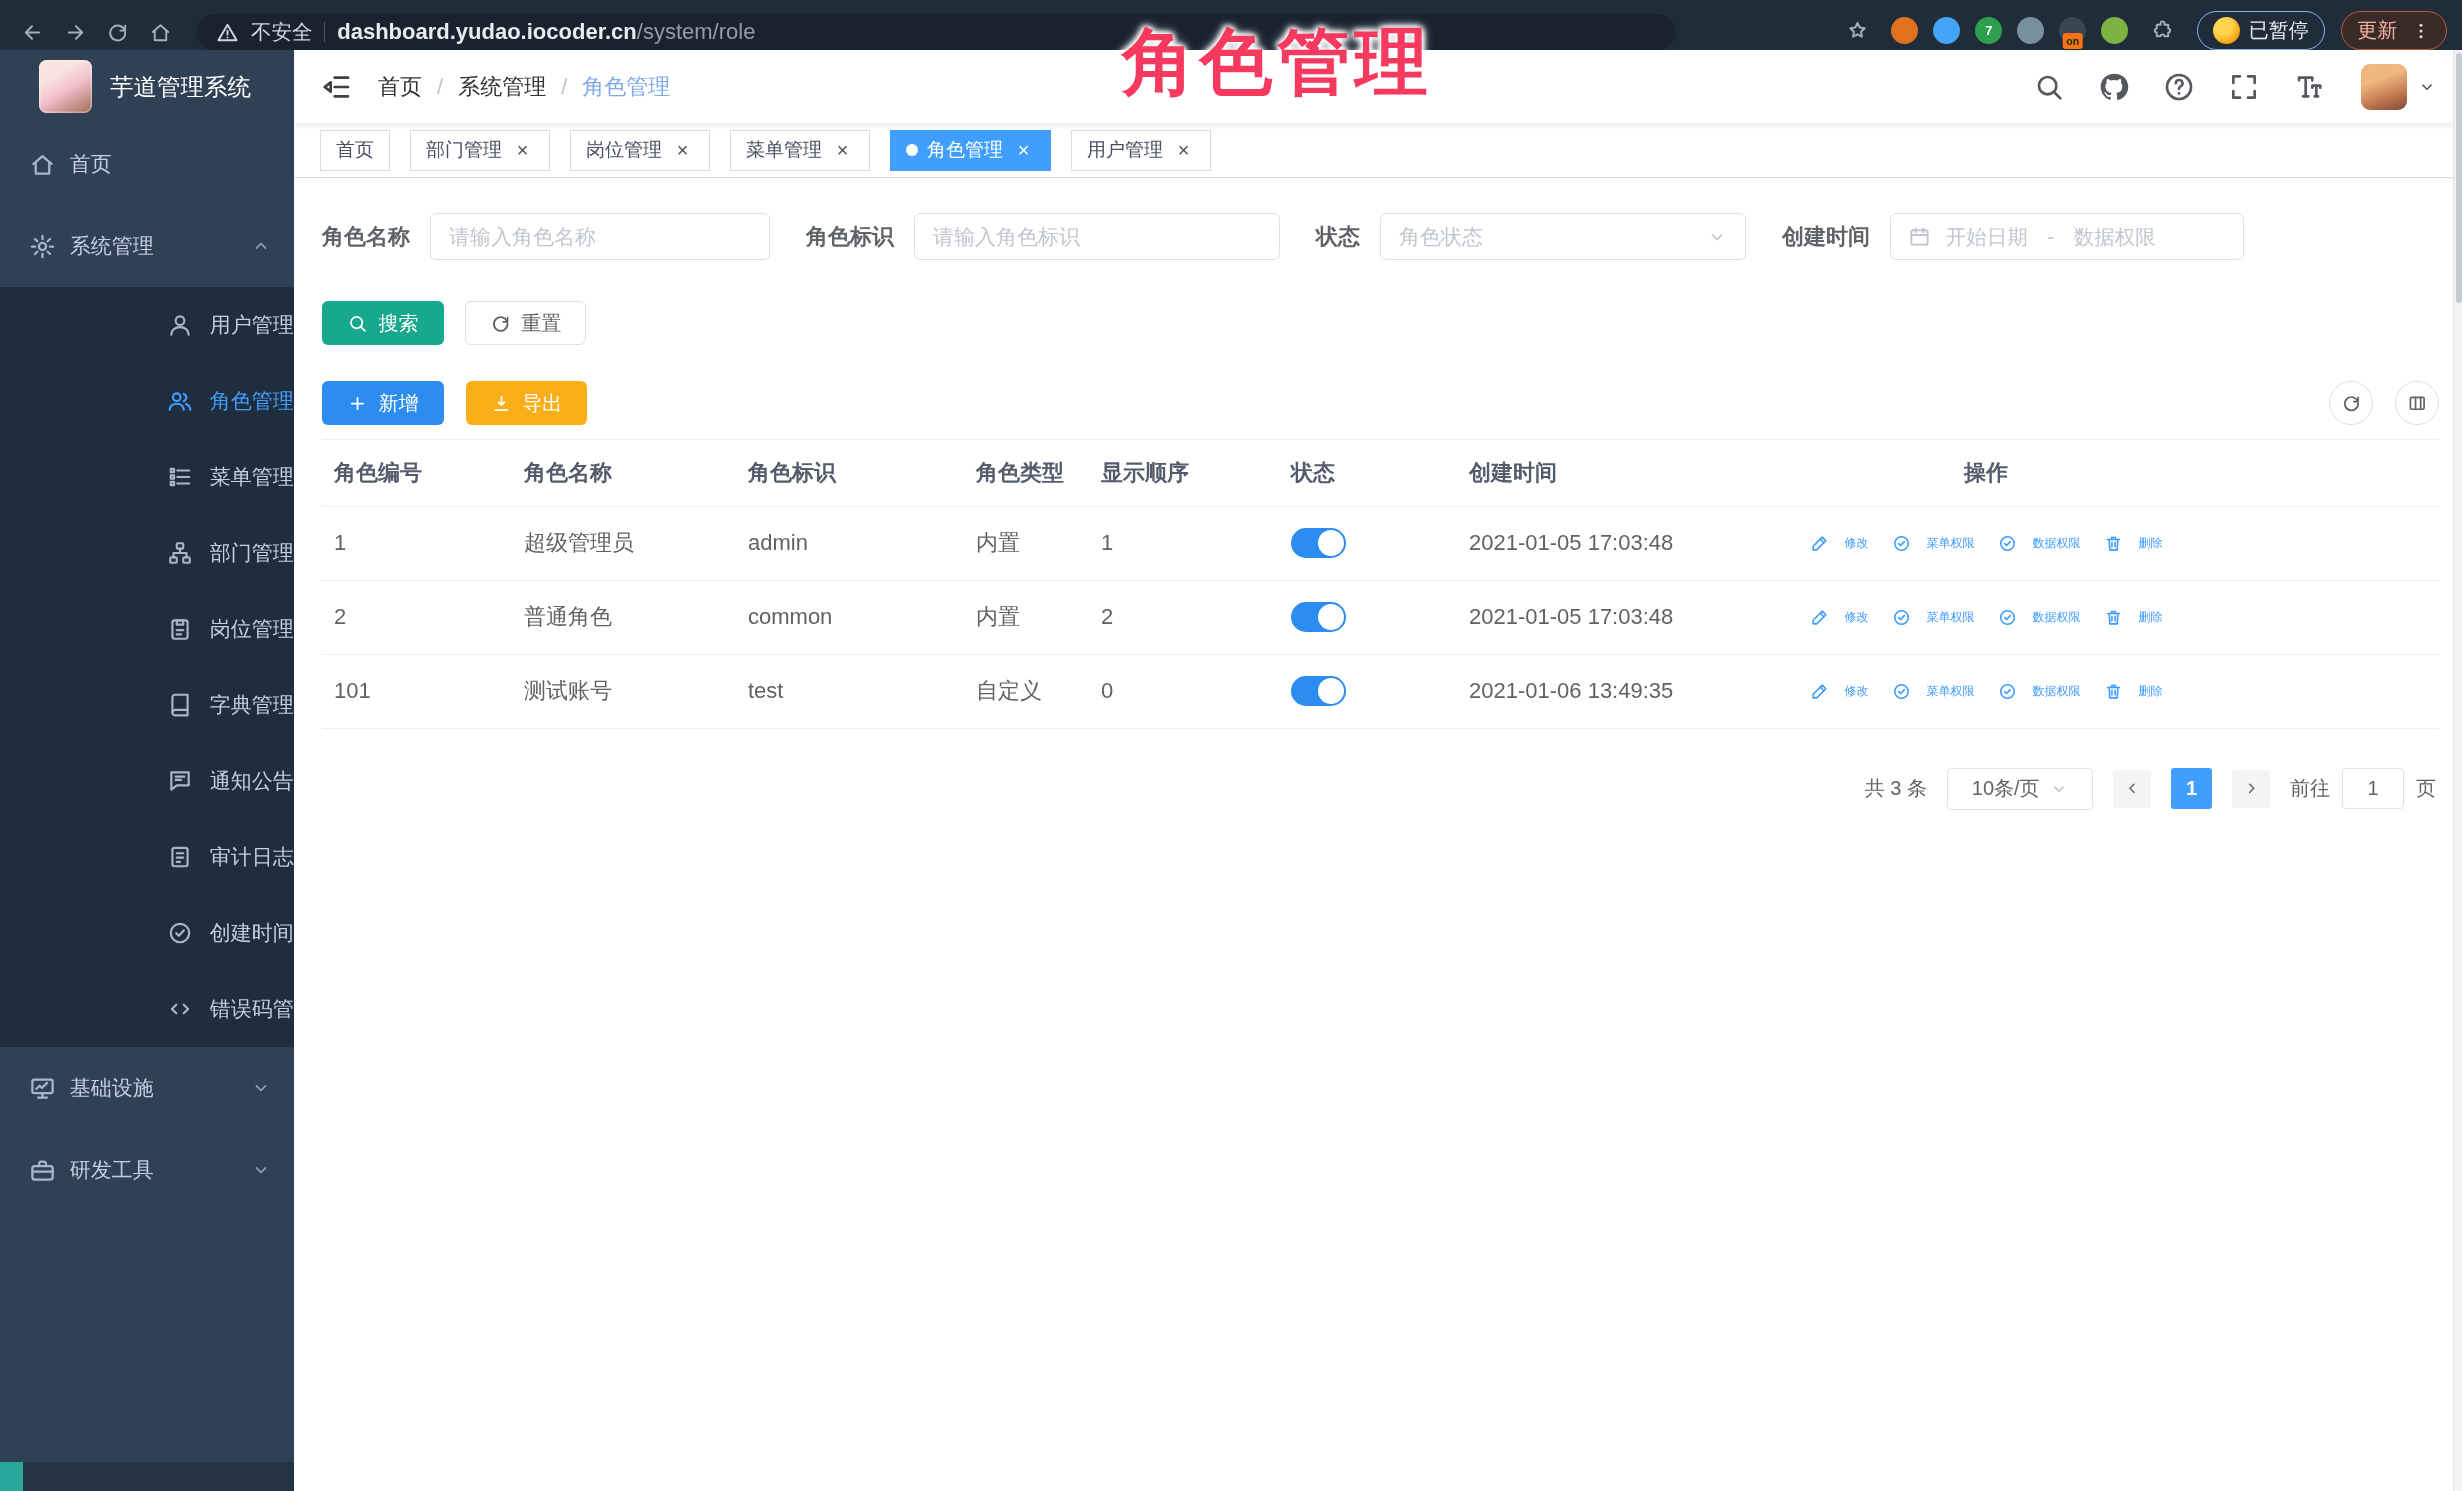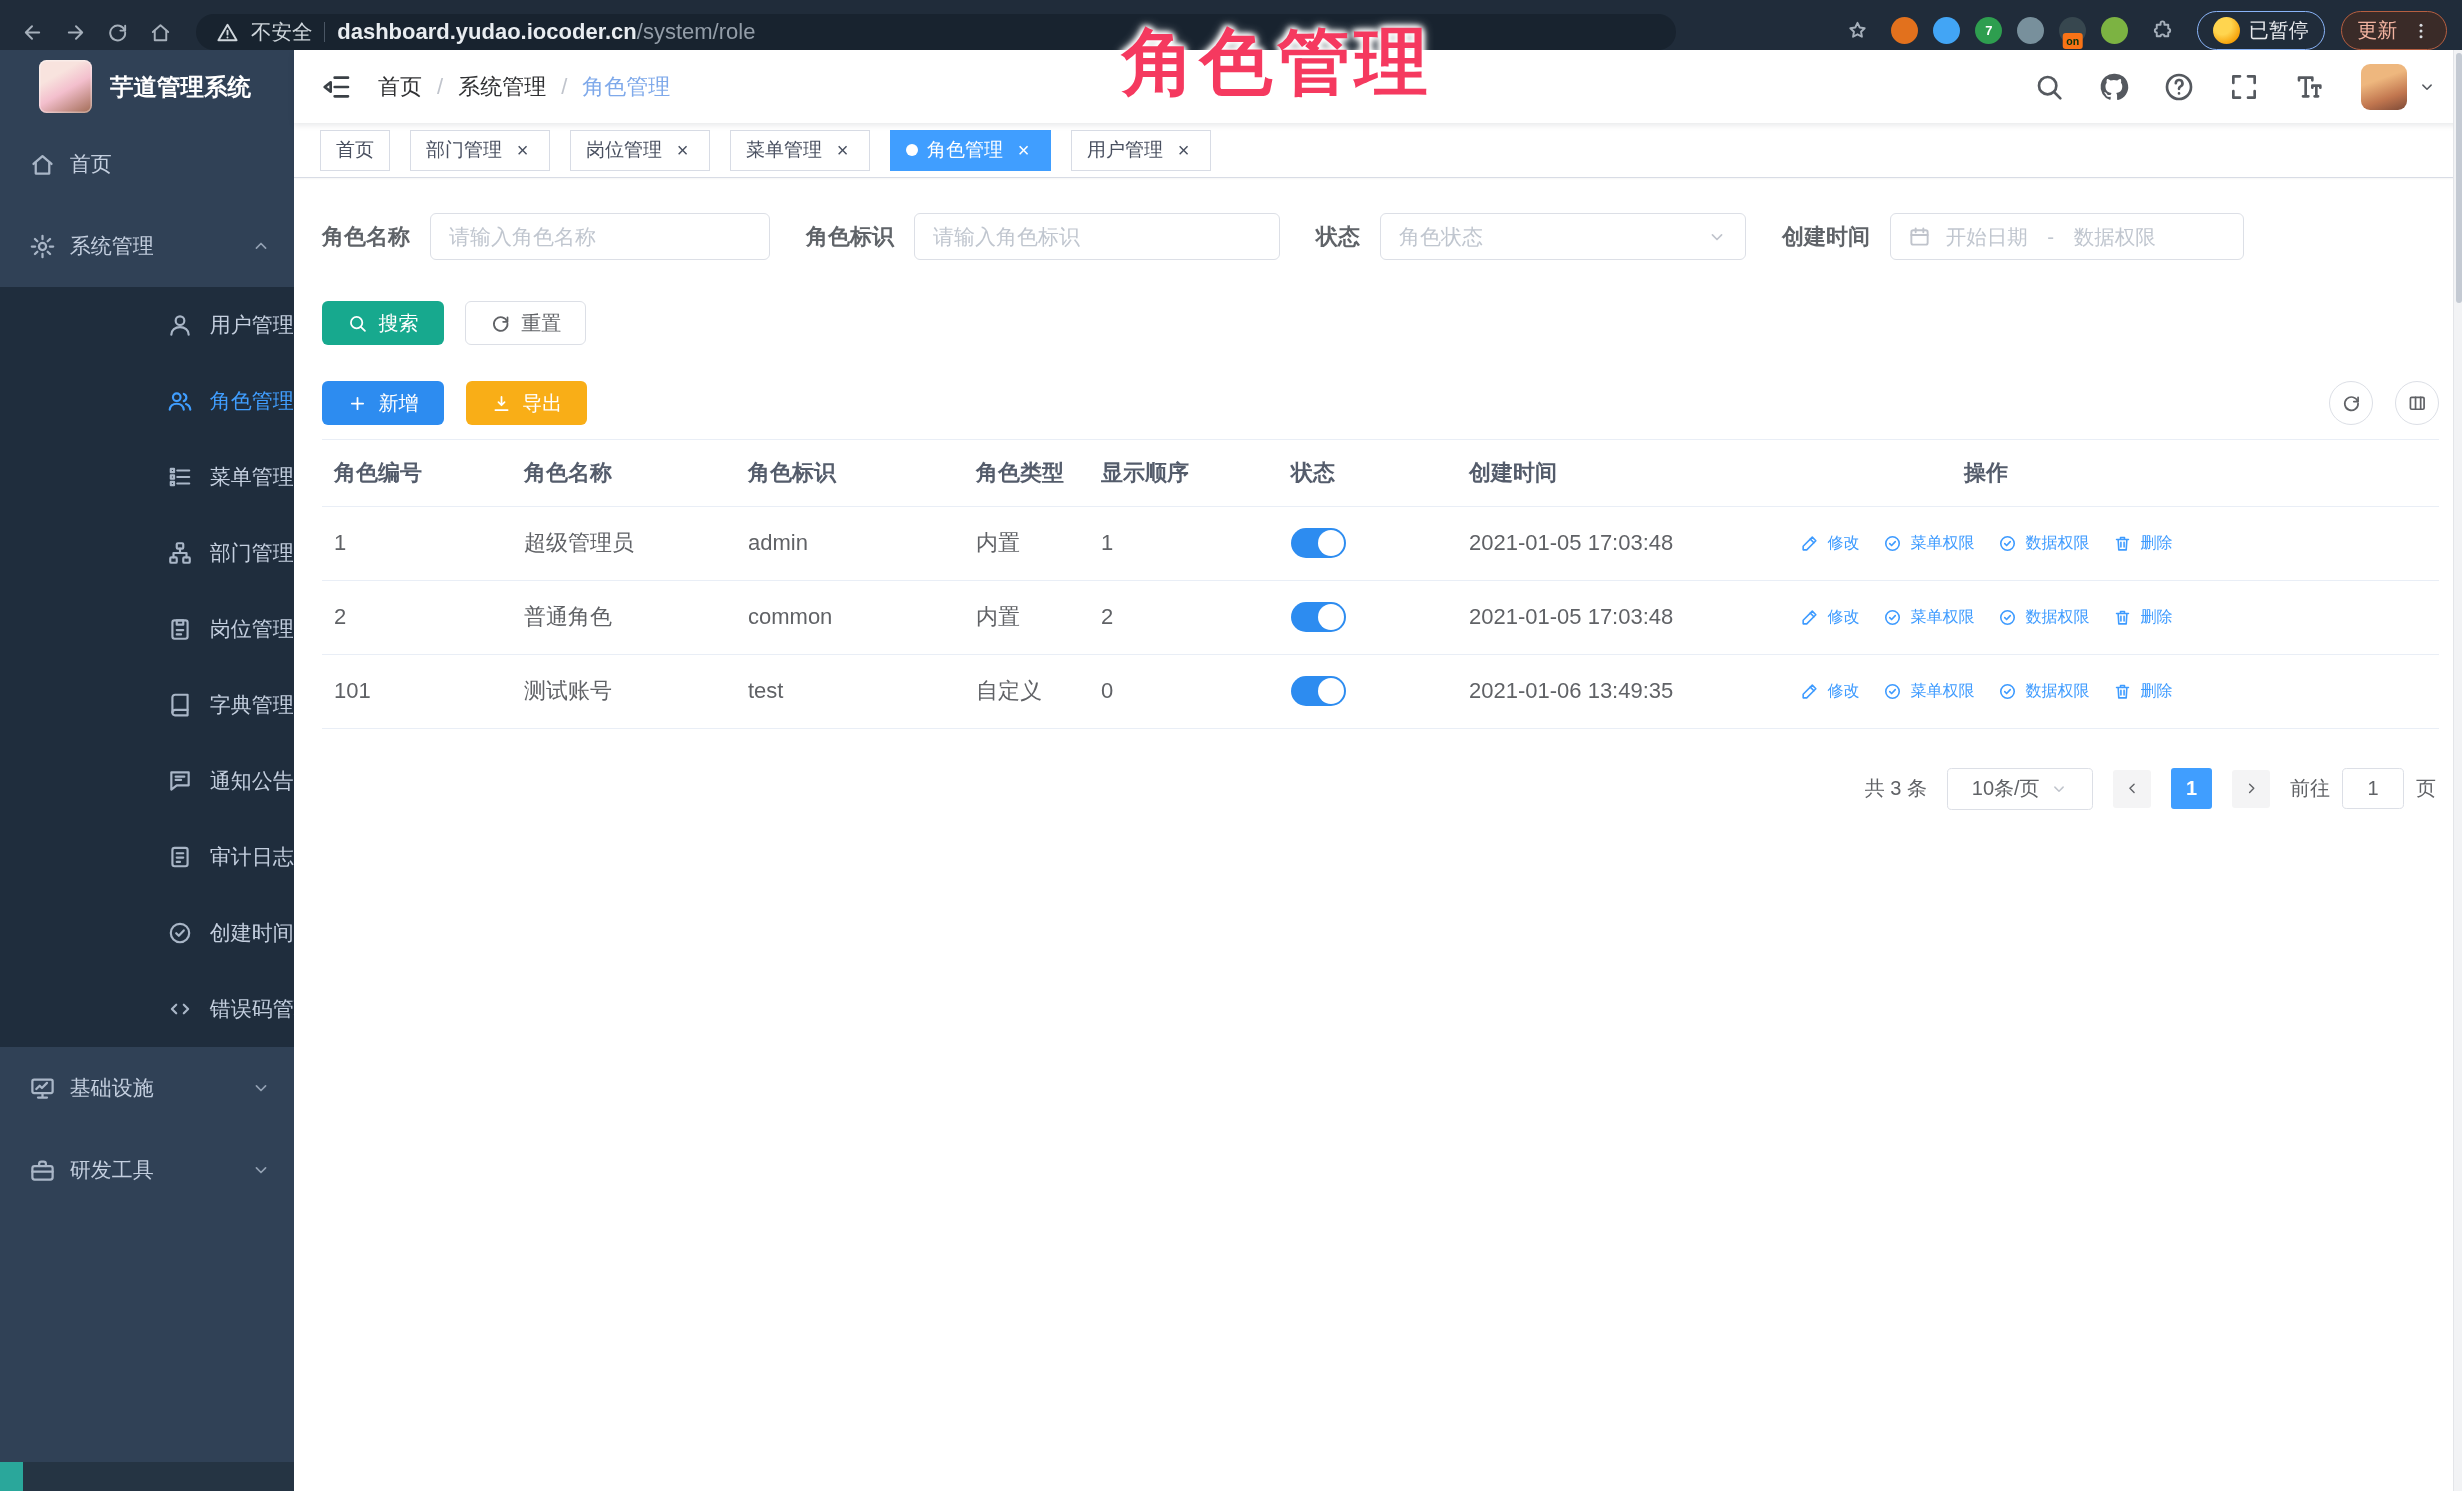--- a/index.html
+++ b/index.html
@@ -27,21 +27,21 @@
   .pill-update{border:1.5px solid #b65f41;background:#3a2b28;color:#f2b3a0;gap:13.7px}
   .pill-update .bi{width:20px;height:20px;color:#d9dde1}
 
   
   .app{display:flex;height:1442px}
 
   
   .sidebar{width:294px;background:#304156;flex:none;position:relative;overflow:hidden}
   .logo-row{height:73px;display:flex;align-items:center;padding-left:39px;gap:18px}
   .logo-img{width:53px;height:53px;border-radius:7.6px;flex:none;background:linear-gradient(150deg,#f8e3de 0 30%,#f3bfcd 55%,#a06a52 100%);box-shadow:inset 0 0 0 1.5px rgba(255,255,255,.35)}
-  .app-title{color:#fff;font-size:23.5px;font-weight:700;white-space:nowrap}
+  .app-title{color:#fff;font-size:23.5px;font-weight:400;white-space:nowrap}
   .menu{list-style:none}
   .menu-item{display:flex;align-items:center;height:82px;padding:0 23px 0 29px;font-size:21px;color:#c4cfdf;cursor:pointer;white-space:nowrap}
   .menu-item .mi{width:27px;height:27px;margin-right:13.7px;color:#a9b6c7;flex:none}
   .menu-item.sub{height:76px;background:#1f2d3d;padding-left:167px}
   .menu-item.sub .mi{width:26px;height:26px;margin-right:16.7px}
   .menu-item.active{color:#409EFF}
   .menu-item.active .mi{color:#409EFF}
   .chev{margin-left:auto;width:20px;height:20px;color:#93a1b3;flex:none}
   .chev.up{transform:rotate(180deg)}
   .sb-bottom{position:absolute;left:0;bottom:0;width:100%;height:30px;background:#253443}
@@ -101,21 +101,21 @@
   
   .table{margin-top:13.7px;border-top:0.8px solid #e9eef6;font-size:22px;color:#606266}
   .trow{display:flex;align-items:center;height:74px;border-bottom:0.8px solid #e9eef6;background:#fff}
   .trow.head{height:67px;font-weight:700;color:#545c6b}
   .tc{padding:0 12px;display:flex;align-items:center;flex:none;min-width:0}
   .c1{width:190px}.c2{width:224px}.c3{width:228px}.c4{width:125px}.c5{width:190px}.c6{width:178px}.c7{width:322px}
   .c8{flex:1;justify-content:center;padding-right:258px}
   .switch{width:55px;height:30px;border-radius:15px;background:#2d8cf0;position:relative;cursor:pointer;flex:none}
   .switch::after{content:"";position:absolute;top:2.3px;right:2.3px;width:26px;height:26px;border-radius:50%;background:#fff}
   .acts{display:flex;align-items:center;gap:23px}
-  .act{display:inline-flex;align-items:center;gap:9px;color:#3E9BFF;font-size:16px;cursor:pointer;white-space:nowrap}
+  .act{display:inline-flex;align-items:center;gap:16px;color:#3E9BFF;font-size:12px;cursor:pointer;white-space:nowrap}
   .act .bi{width:19px;height:19px;flex:none}
 
   
   .pagination{margin-top:39px;display:flex;align-items:center;justify-content:flex-end;gap:20px;font-size:20px;color:#606266;padding-right:3px}
   .pg-size{width:146px;height:42px;border:0.8px solid #dcdfe6;border-radius:4.6px;display:flex;align-items:center;justify-content:center;gap:10.6px;cursor:pointer}
   .pg-size .scaret{width:18px;height:18px;color:#c0c4cc}
   .pg-btn{width:38px;height:38px;background:#f4f4f5;border-radius:3px;display:flex;align-items:center;justify-content:center;color:#606266;cursor:pointer}
   .pg-btn .bi{width:16.7px;height:16.7px}
   .pg-page{width:41px;height:41px;background:#409EFF;color:#fff;border-radius:3px;display:flex;align-items:center;justify-content:center;font-weight:700;cursor:pointer}
   .pg-goto{display:flex;align-items:center;gap:12px}

